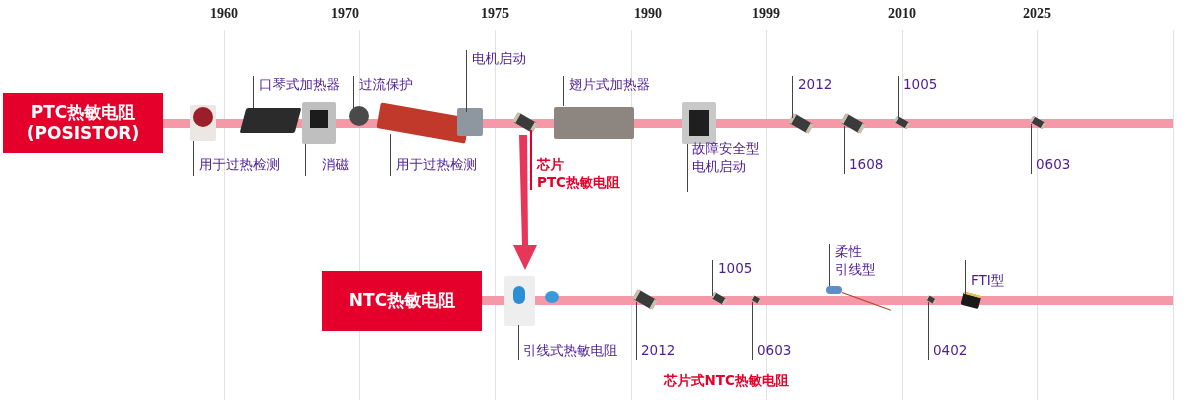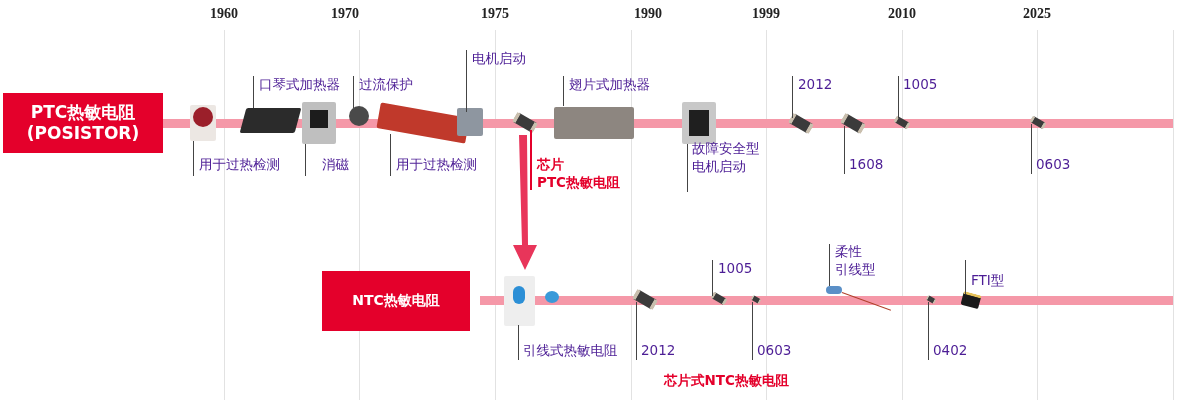--- a/index.html
+++ b/index.html
@@ -114,21 +114,21 @@
     <div>PTC热敏电阻</div>
   </div>
 </div>
 
 <svg class="abs" style="left:505px;top:135px" width="40" height="140">
   <polygon points="14,0 22,0 23,110 32,110 20,135 8,110 17,110" fill="#e8355a"></polygon>
 </svg>
 
 <div>
   <div class="bar" style="left:480px;top:296px;width:693px"></div>
-  <div class="label-box" style="left:322px;top:271px;width:148px;height:60px;font-size:14px">
+  <div class="label-box" style="left:322px;top:271px;width:160px;height:60px;font-size:17px">
     <div>NTC热敏电阻</div>
   </div>
 
   <div class="photo" style="left:504px;top:276px;width:31px;height:50px;background:#eeeeee">
     <div class="abs" style="left:9px;top:10px;width:12px;height:18px;border-radius:6px;background:#2c8fd6"></div>
   </div>
   <div class="photo" style="left:545px;top:291px;width:14px;height:12px;border-radius:50%;background:#3a9ad9"></div>
   <div class="chip" style="left:633px;top:294px"></div>
   <div class="chip sm" style="left:711px;top:295px"></div>
   <div class="chip xs" style="left:751px;top:297px"></div>

